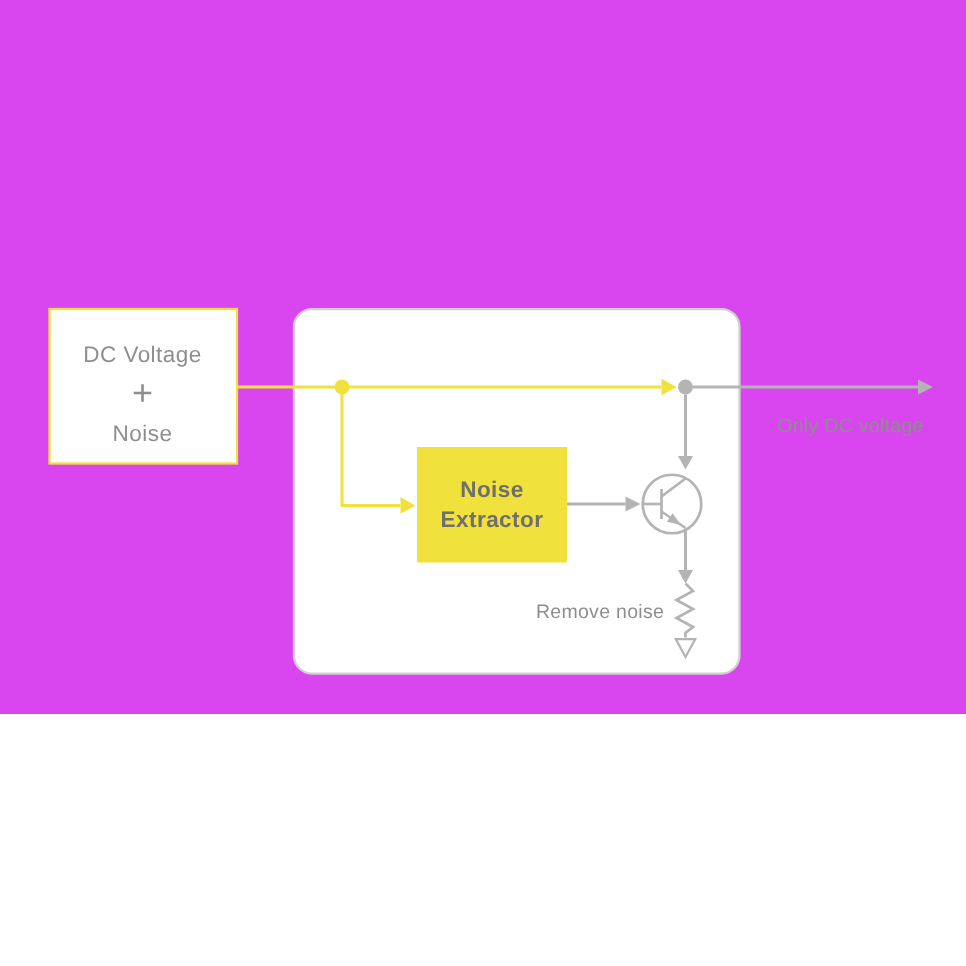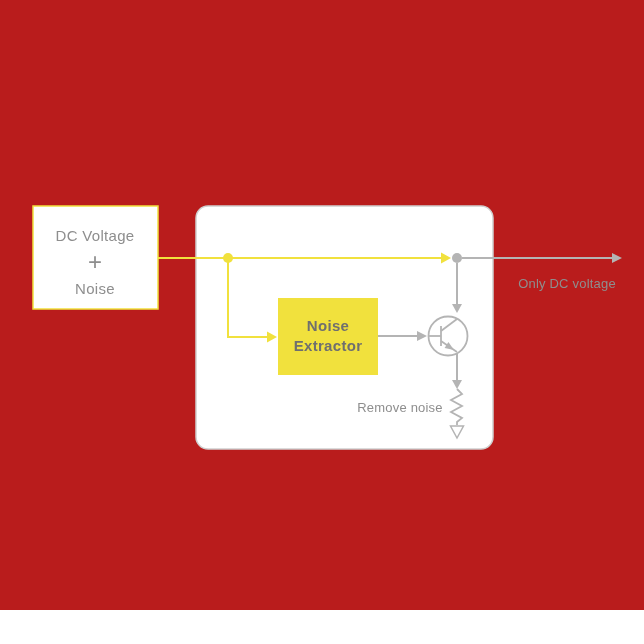--- a/index.html
+++ b/index.html
@@ -3,22 +3,22 @@
 <meta charset="utf-8">
 <style>
   html, body {
     margin: 0;
     padding: 0;
     background: #ffffff;
   }
   #canvas {
     position: relative;
     width: 644px;
-    height: 610px;
-    background: #b91c1c;
+    height: 476px;
+    background: #d946ef;
     overflow: hidden;
   }
   svg text {
     font-family: "Liberation Sans", sans-serif;
   }
   .y-line   { stroke: var(--yellow); stroke-width: 2; fill: none; }
   .g-line   { stroke: var(--line-gray); stroke-width: 2; fill: none; }
   .g-thin   { stroke: var(--line-gray); stroke-width: 1.8; fill: none; }
   .y-fill   { fill: var(--yellow); stroke: none; }
   .g-fill   { fill: var(--line-gray); stroke: none; }

